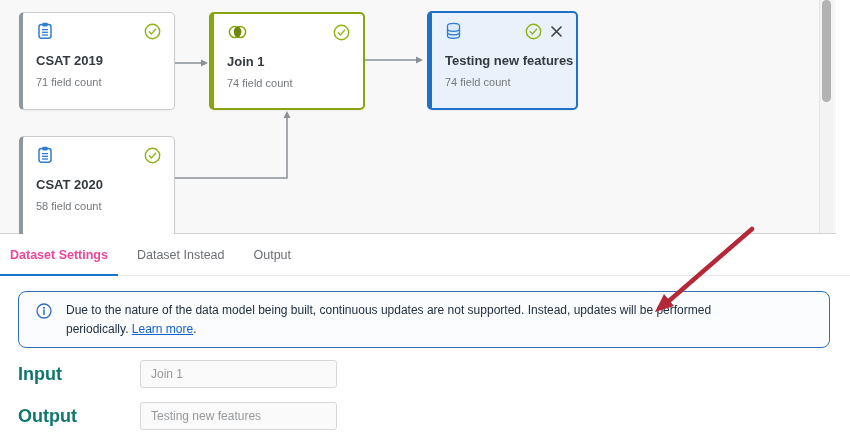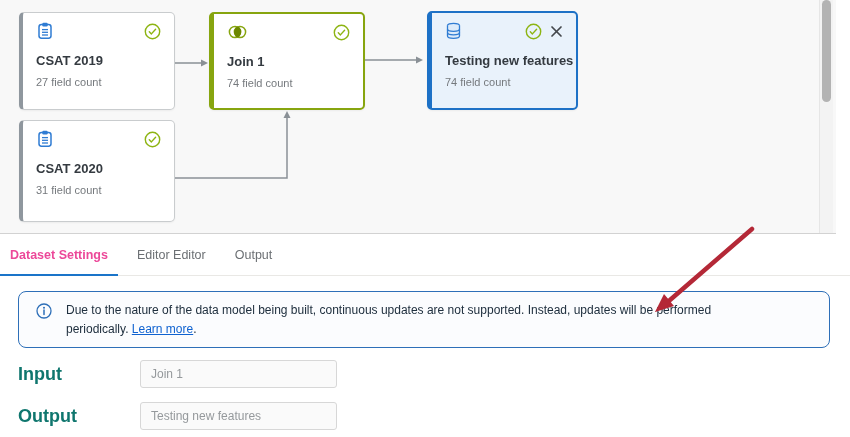--- a/index.html
+++ b/index.html
@@ -24,21 +24,21 @@
   .node-blue  { border: 2px solid #1d71c6; border-left: 5px solid #1d71c6; background: #e9f2fb; }
 
   .node-head { display: flex; align-items: center; justify-content: space-between; height: 18px; }
   .node-status { display: flex; align-items: center; gap: 8px; }
   .node-title { margin-top: 11px; font-size: 13px; font-weight: 600; color: #343a40; white-space: nowrap; }
   .node-sub   { margin-top: 8px; font-size: 11px; color: #75797d; white-space: nowrap; }
 
   #node-csat2019 { left: 19px;  top: 12px;  width: 156px; height: 98px;  }
   #node-join1    { left: 209px; top: 12px;  width: 156px; height: 98px;  }
   #node-testing  { left: 427px; top: 11px;  width: 151px; height: 99px;  }
-  #node-csat2020 { left: 19px;  top: 120px; width: 156px; height: 102px; }
+  #node-csat2020 { left: 19px;  top: 136px; width: 156px; height: 102px; }
 
   
   .v-scroll-track {
     position: absolute; right: 3px; top: 0; width: 14px; height: 233px;
     background: #f3f3f3; border-left: 1px solid #e6e6e6;
   }
   .v-scroll-thumb {
     position: absolute; left: 2px; top: 0; width: 9px; height: 102px;
     background: #b3b3b3; border-radius: 5px;
   }
@@ -110,21 +110,21 @@
         <span class="node-status">
           <span>
             <svg width="17" height="17" viewBox="0 0 17 17">
               <circle cx="8.5" cy="8.5" r="7.2" fill="none" stroke="#8db412" stroke-width="1.4"></circle>
               <polyline points="5.3,8.8 7.4,10.9 11.6,6.2" fill="none" stroke="#8db412" stroke-width="1.4" stroke-linecap="round" stroke-linejoin="round"></polyline>
             </svg>
           </span>
         </span>
       </div>
       <div class="node-title">CSAT 2019</div>
-      <div class="node-sub">27 field count</div>
+      <div class="node-sub">71 field count</div>
     </div>
 
     <div class="node node-olive" id="node-join1">
       <div class="node-head">
         <span>
           <svg width="21" height="16" viewBox="0 0 21 16">
             <defs>
                 <clipPath id="vennL">
                   <circle cx="8" cy="8" r="6.2"></circle>
                 </clipPath>
@@ -190,33 +190,33 @@
         <span class="node-status">
           <span>
             <svg width="17" height="17" viewBox="0 0 17 17">
               <circle cx="8.5" cy="8.5" r="7.2" fill="none" stroke="#8db412" stroke-width="1.4"></circle>
               <polyline points="5.3,8.8 7.4,10.9 11.6,6.2" fill="none" stroke="#8db412" stroke-width="1.4" stroke-linecap="round" stroke-linejoin="round"></polyline>
             </svg>
           </span>
         </span>
       </div>
       <div class="node-title">CSAT 2020</div>
-      <div class="node-sub">31 field count</div>
+      <div class="node-sub">58 field count</div>
     </div>
 
     <div class="v-scroll-track">
       <div class="v-scroll-thumb"></div>
     </div>
   </div>
 
   <div class="panel">
 
     <div class="tabs">
       <div class="tab active">Dataset Settings</div>
-      <div class="tab">Editor Editor</div>
+      <div class="tab">Dataset Instead</div>
       <div class="tab">Output</div>
     </div>
 
     <div class="banner">
       <span class="banner-icon">
         <svg width="16" height="16" viewBox="0 0 16 16">
           <circle cx="8" cy="8" r="7" fill="none" stroke="#2e6fb8" stroke-width="1.3"></circle>
           <circle cx="8" cy="4.7" r="1" fill="#2e6fb8"></circle>
           <line x1="8" y1="7" x2="8" y2="11.4" stroke="#2e6fb8" stroke-width="1.5" stroke-linecap="round"></line>
         </svg>

